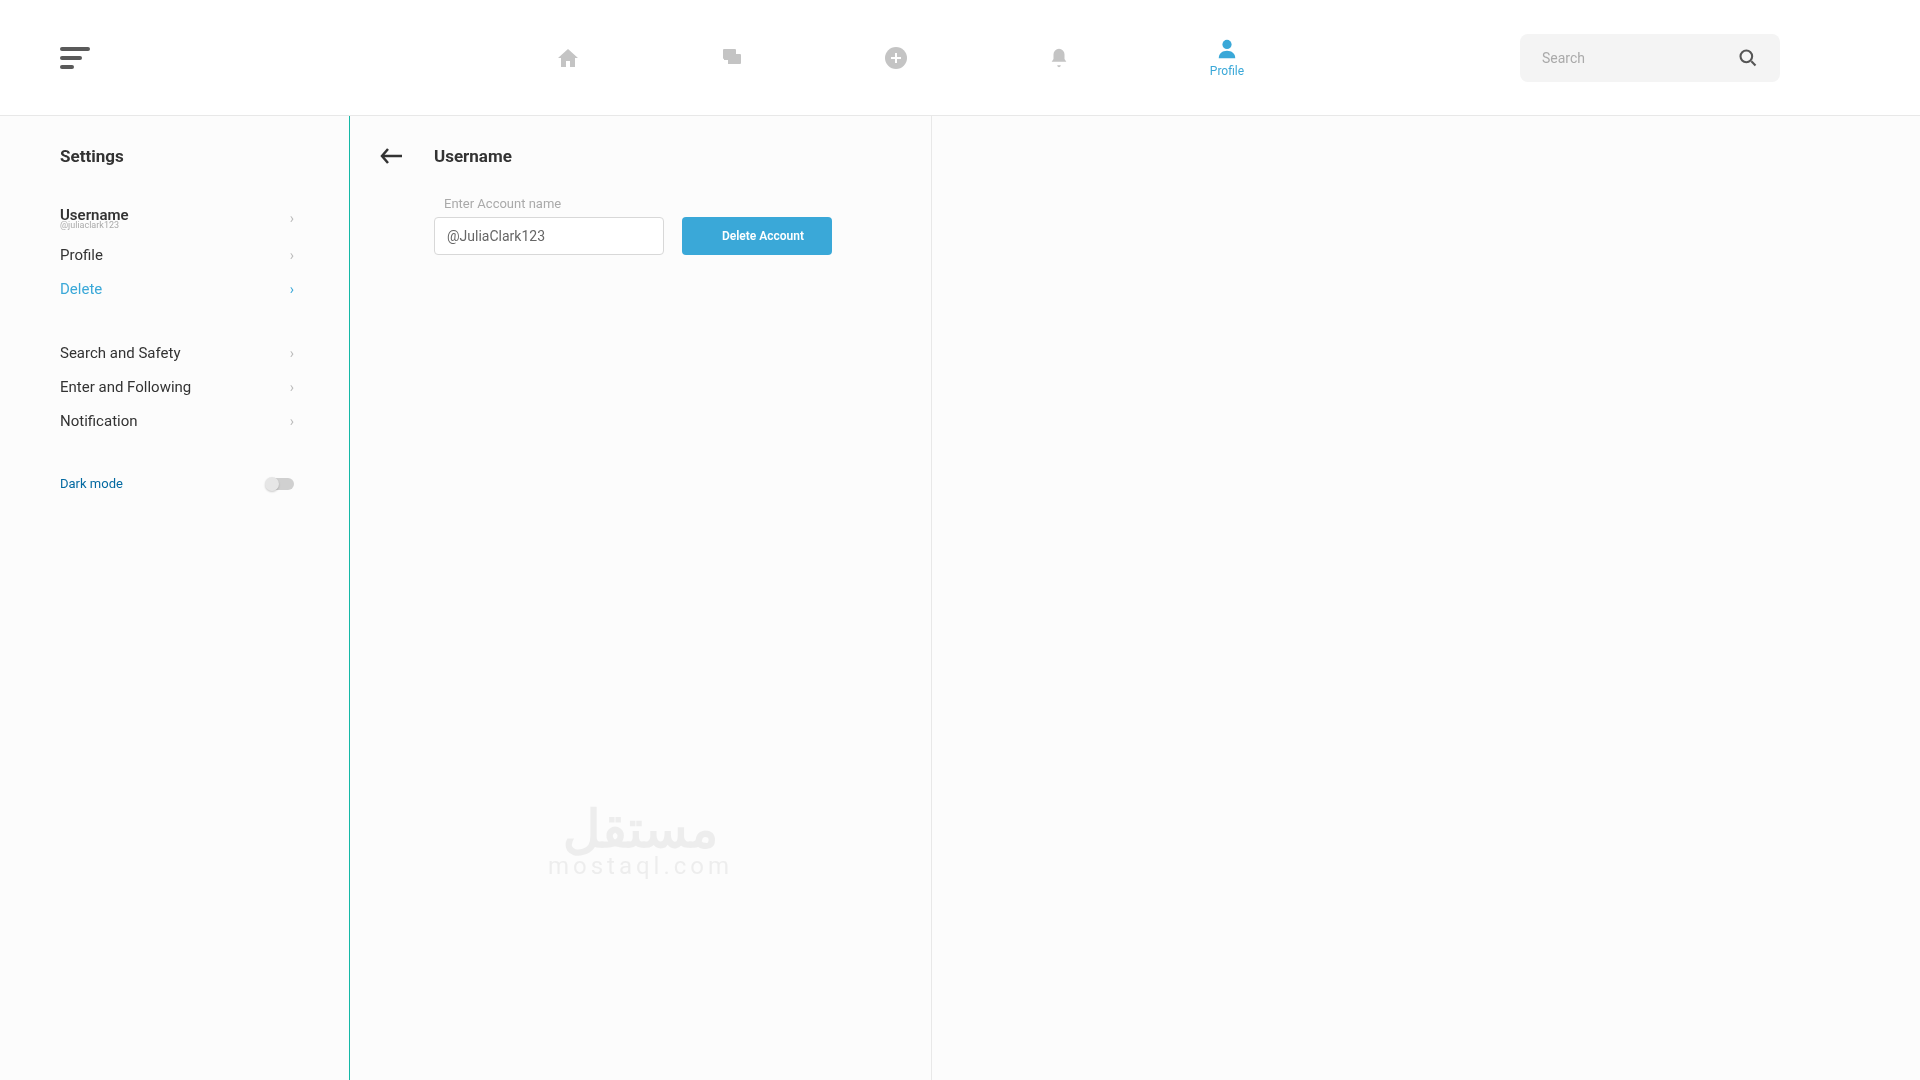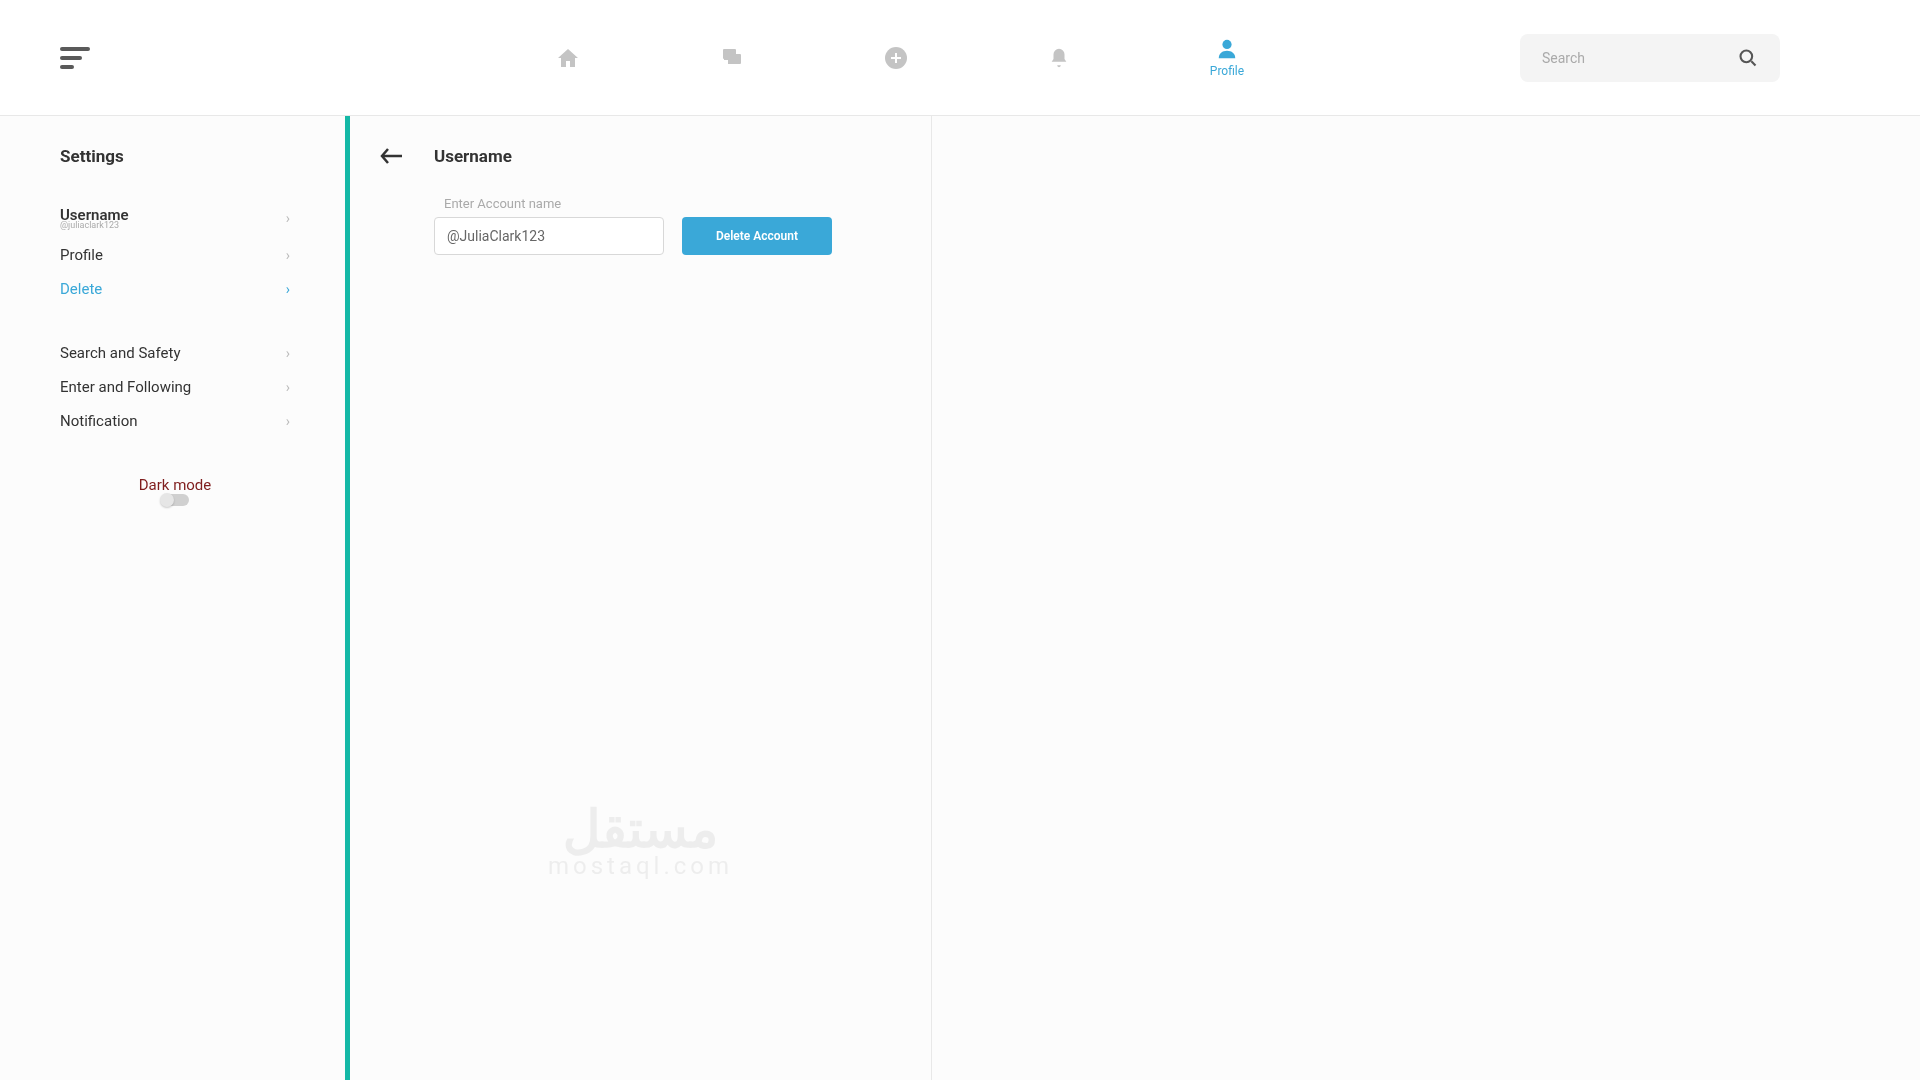--- a/index.html
+++ b/index.html
@@ -93,21 +93,21 @@
     .body-container {
       display: flex;
       height: calc(100% - 116px);
       background: #fcfcfc;
     }
     
     
     .sidebar {
       width: 350px;
       padding: 30px 55px 30px 60px;
-      border-right: 5px solid #14b8a6;
+      border-right: 1px solid #14b8a6;
     }
     .sidebar-title {
       font-size: 17px;
       font-weight: 700;
       color: #333;
       margin-bottom: 32px;
     }
     .sidebar-list {
       display: flex;
       flex-direction: column;
@@ -137,23 +137,22 @@
       margin-top: -4px;
     }
     .sidebar-gap {
       height: 30px;
     }
     .sidebar-toggle-row {
       display: flex;
       align-items: center;
       justify-content: space-between;
       padding: 8px 0;
-      font-size: 15px;
-      color: #7f1d1d;
-      flex-direction: column;
+      font-size: 13px;
+      color: #0369a1;
     }
     .toggle {
       width: 28px;
       height: 12px;
       background: #d0d0d0;
       border-radius: 6px;
       position: relative;
       cursor: pointer;
     }
     .toggle-knob {
@@ -220,20 +219,21 @@
     .delete-btn {
       background: #3aa8d8;
       color: #fff;
       border: none;
       padding: 12px 28px;
       font-size: 12px;
       font-weight: 600;
       border-radius: 4px;
       cursor: pointer;
       width: 150px;
+      text-align: right;
     }
     
     
     .watermark {
       position: absolute;
       left: 50%;
       bottom: 200px;
       transform: translateX(-50%);
       opacity: 0.12;
       text-align: center;

